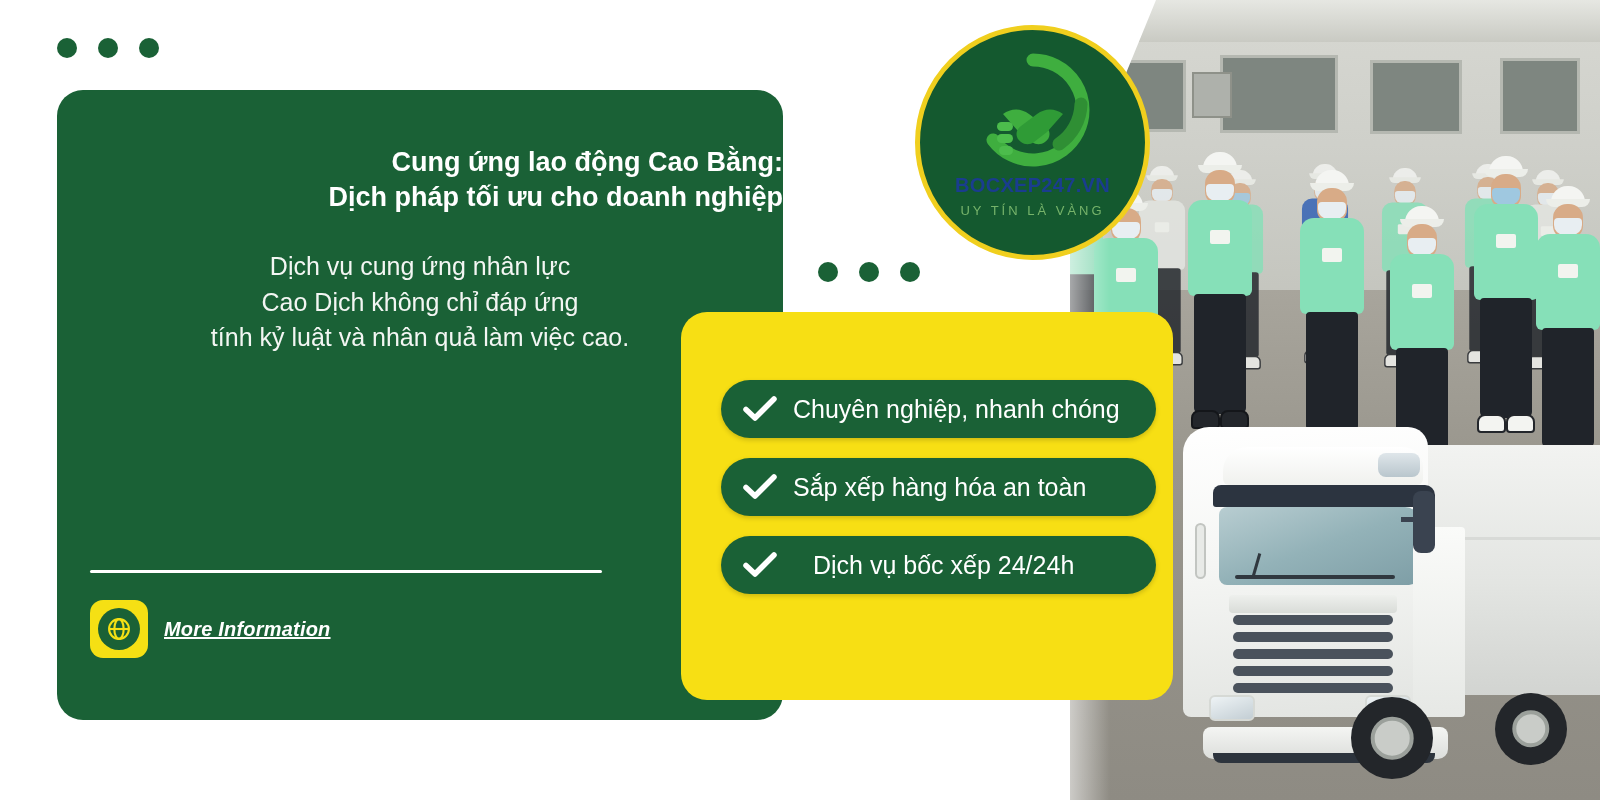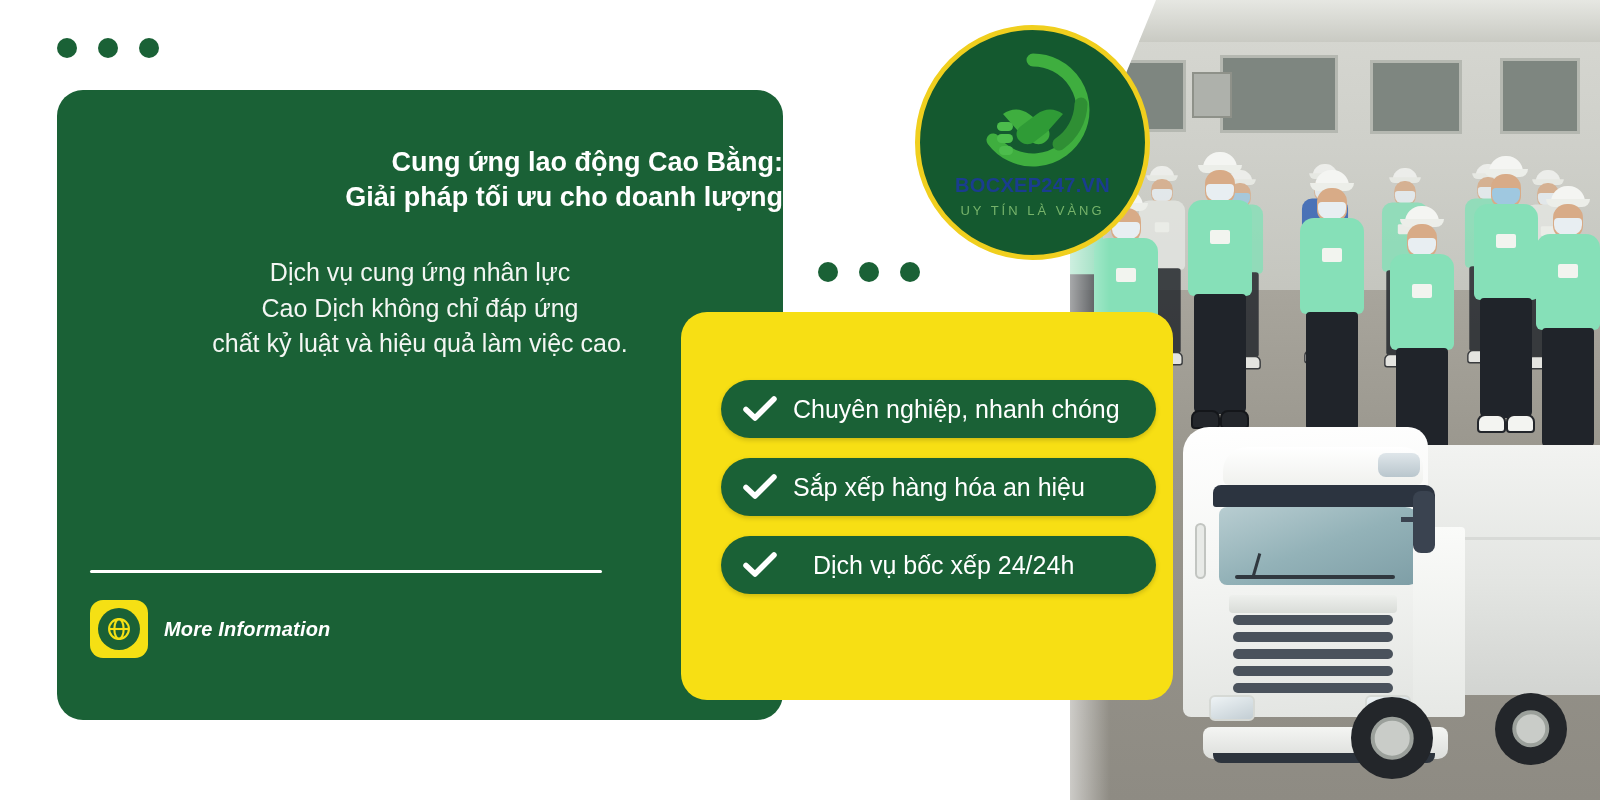--- a/index.html
+++ b/index.html
@@ -108,31 +108,31 @@
   .w-front { left:186px; top:292px; width:82px; height:82px; }
   .w-rear  { left:330px; top:288px; width:72px; height:72px; }
   .rim { position:absolute; left:50%; top:50%; transform:translate(-50%,-50%);
          width:52%; height:52%; border-radius:50%; background:#c9ccc8; border:4px solid #9ba09b; }
 
   
   .green-card { position:absolute; left:57px; top:90px; width:726px; height:630px;
                 background:#1a6136; border-radius:26px; }
   .headline { position:absolute; left:0; top:55px; width:100%; text-align:right;
               color:#ffffff; font-weight:bold; font-size:27px; line-height:1.28; }
-  .subcopy { position:absolute; left:0; top:165px; width:100%; text-align:center;
+  .subcopy { position:absolute; left:0; top:159px; width:100%; text-align:center;
              color:#f3f6f3; font-size:25px; line-height:1.42; font-weight:400; }
   .divider { position:absolute; left:33px; top:480px; width:512px; height:3px;
              background:#ffffff; border-radius:2px; }
   .contact { position:absolute; left:33px; top:510px; display:flex; align-items:center; gap:16px; }
   .globe-box { width:58px; height:58px; background:#f5e014; border-radius:13px;
                display:flex; align-items:center; justify-content:center; flex:none; }
   .globe-circle { width:42px; height:42px; border-radius:50%; background:#1a6136;
                   display:flex; align-items:center; justify-content:center; }
   .contact-text { display:flex; flex-direction:column; gap:2px; }
-  .more-info { color:#ffffff; font-style:italic; font-weight:bold; font-size:20px; letter-spacing:.2px; }
+  .more-info { color:#ffffff; font-style:italic; font-weight:bold; font-size:20px; letter-spacing:.2px;text-decoration:underline; }
   .website { color:#ffffff; font-weight:bold; font-size:23px; white-space:nowrap; }
 
   
   .dots { position:absolute; display:flex; gap:21px; }
   .dots span { width:20px; height:20px; border-radius:50%; background:#1a6136; display:block; }
   .dots-1 { left:57px; top:38px; }
   .dots-2 { left:818px; top:262px; }
 
   
   .yellow-card { position:absolute; left:681px; top:312px; width:492px; height:388px;
@@ -333,26 +333,26 @@
 
   <div class="dots dots-1">
     <span></span>
     <span></span>
     <span></span>
   </div>
 
   <div class="green-card">
     <div class="headline">
       <div>Cung ứng lao động Cao Bằng:</div>
-      <div>Giải pháp tối ưu cho doanh lượng</div>
+      <div>Dịch pháp tối ưu cho doanh nghiệp</div>
     </div>
     <div class="subcopy">
       <div>Dịch vụ cung ứng nhân lực</div>
       <div>Cao Dịch không chỉ đáp ứng</div>
-      <div>chất kỷ luật và hiệu quả làm việc cao.</div>
+      <div>tính kỷ luật và nhân quả làm việc cao.</div>
     </div>
 
     <div class="divider"></div>
 
     <div class="contact">
       <div class="globe-box">
         <div class="globe-circle">
           <svg width="28" height="28" viewBox="0 0 24 24" fill="none" stroke="#f5e014" stroke-width="1.8">
             <circle cx="12" cy="12" r="8.5"></circle>
             <ellipse cx="12" cy="12" rx="4" ry="8.5"></ellipse>
@@ -376,21 +376,21 @@
     <div class="pill p1">
       <svg class="check" viewBox="0 0 34 26">
           <path d="M3 13.5 L12 22 L31 3" stroke="#ffffff" stroke-width="5.5" fill="none" stroke-linecap="round" stroke-linejoin="round"></path>
         </svg>
       <span class="pill-text">Chuyên nghiệp, nhanh chóng</span>
     </div>
     <div class="pill p2">
       <svg class="check" viewBox="0 0 34 26">
           <path d="M3 13.5 L12 22 L31 3" stroke="#ffffff" stroke-width="5.5" fill="none" stroke-linecap="round" stroke-linejoin="round"></path>
         </svg>
-      <span class="pill-text">Sắp xếp hàng hóa an hiệu</span>
+      <span class="pill-text">Sắp xếp hàng hóa an toàn</span>
     </div>
     <div class="pill p3">
       <svg class="check" viewBox="0 0 34 26">
           <path d="M3 13.5 L12 22 L31 3" stroke="#ffffff" stroke-width="5.5" fill="none" stroke-linecap="round" stroke-linejoin="round"></path>
         </svg>
       <span class="pill-text">Dịch vụ bốc xếp 24/24h</span>
     </div>
   </div>
 
   <div class="logo">

